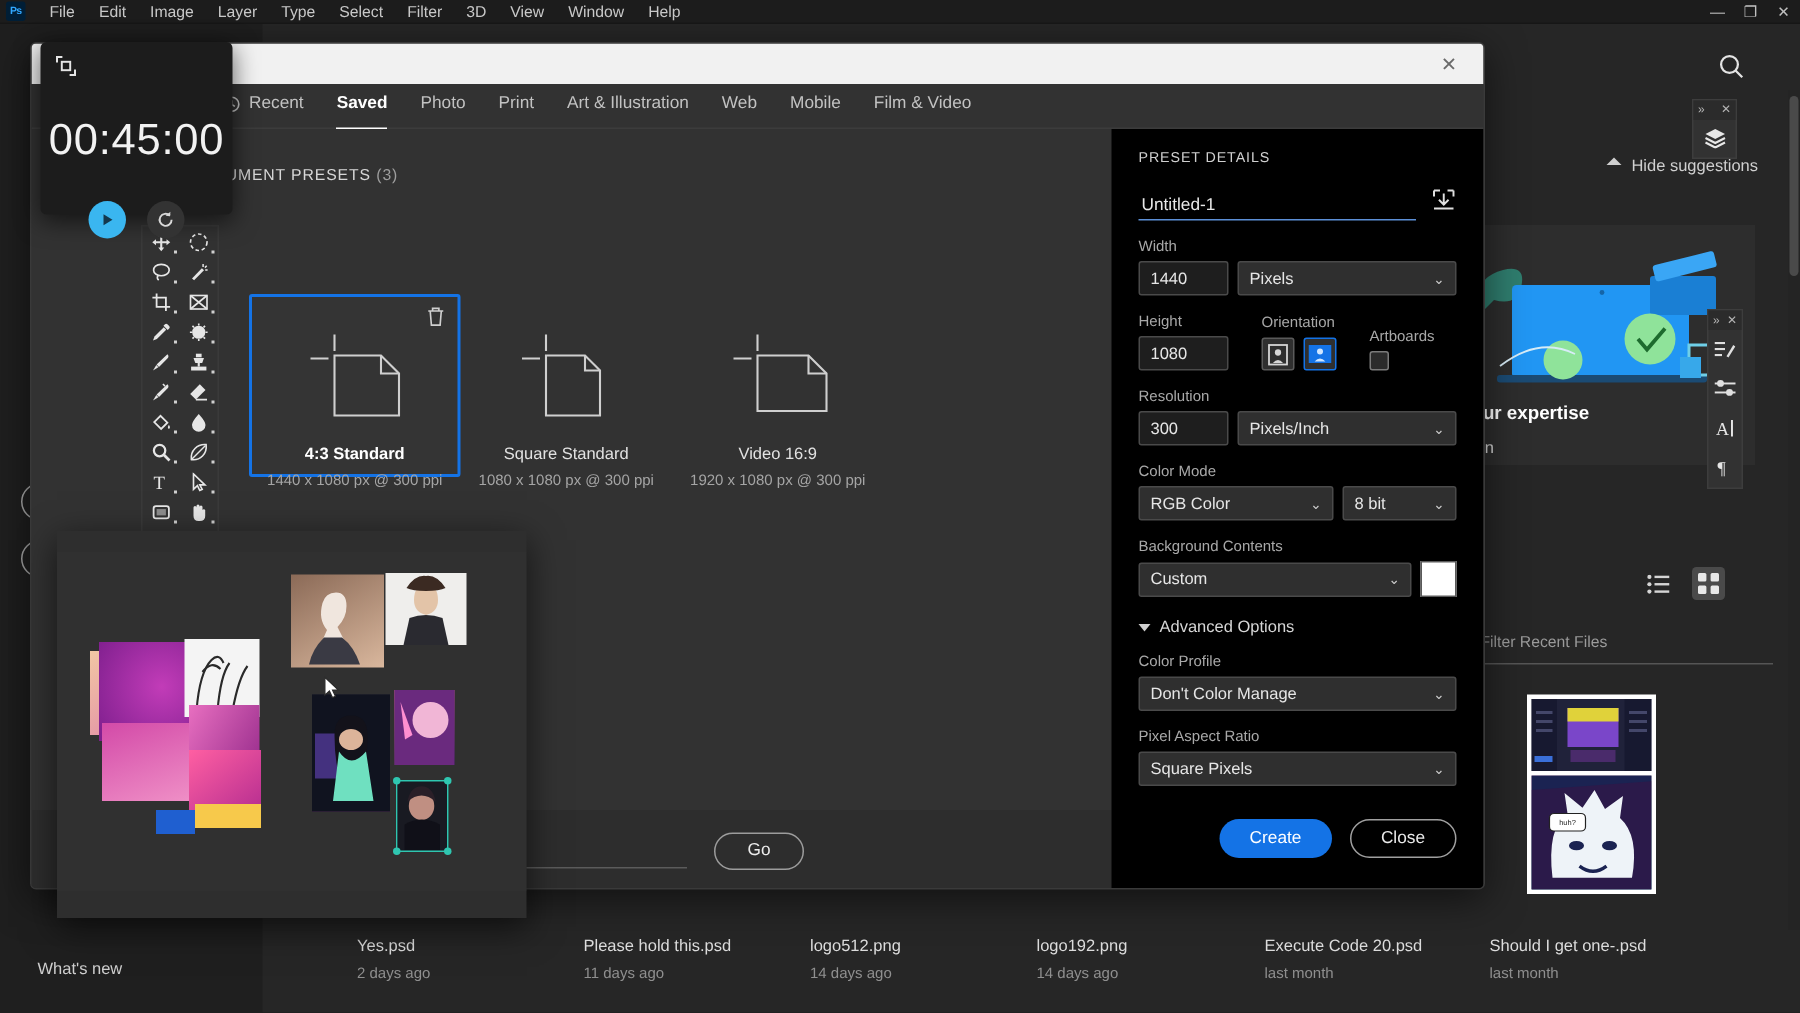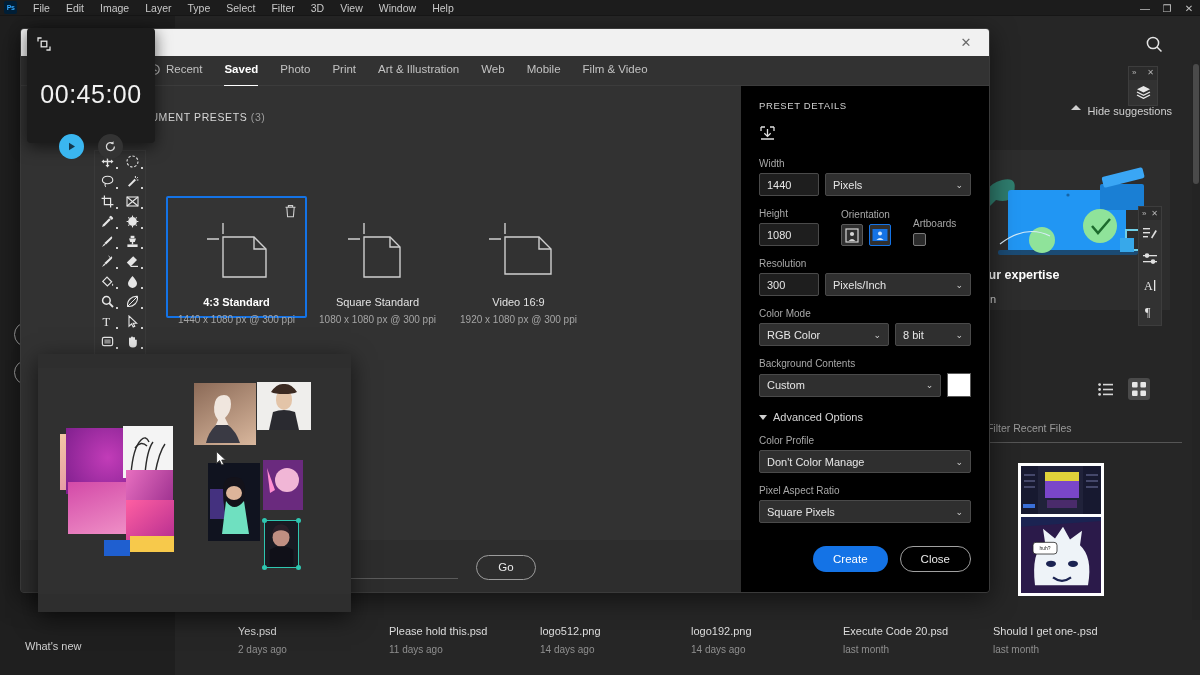--- a/index.html
+++ b/index.html
@@ -211,21 +211,21 @@
 
   
   .timer {
     position: absolute; left: 27px; top: 28px; width: 128px; height: 115px;
     background: #1c1c1c; border-radius: 4px; box-shadow: 0 4px 16px rgba(0,0,0,.6);
     z-index: 40;
   }
   .timer-ic { position: absolute; left: 10px; top: 9px; color: #e4e4e4; }
   .timer-val {
     position: absolute; left: 0; right: 0; top: 66px; transform: translateY(-50%);
-    text-align: center; color: #f2f2f2; font-size: 25px; letter-spacing: .5px;
+    text-align: center; color: #f2f2f2; font-size: 29px; letter-spacing: .5px;
   }
   .timer-btns { position: absolute; left: 0; right: 0; top: 106px; display: flex;
                 justify-content: center; gap: 14px; }
   .tbtn { width: 25px; height: 25px; border-radius: 50%; display: flex;
           align-items: center; justify-content: center; }
   .tbtn.play { background: #3ab6f0; color: #0d2b3c; }
   .tbtn.reset { background: #333333; color: #d8d8d8; font-size: 13px; }
 
   
   .collage {
@@ -535,20 +535,21 @@
         <div class="stock-bar">
           <input class="stock-input" placeholder="Find more templates on Adobe Stock" style="">
           <button class="go-btn">Go</button>
         </div>
       </div>
 
       <div class="details-pane">
         <div class="pd-title">PRESET DETAILS</div>
 
         <div class="name-row">
+          <input class="name-input" value="Untitled-1" style="">
           <span>
             <svg width="17" height="17" viewBox="0 0 17 17">
                 <path d="M2 2 H6 M11 2 H15 M2 2 V6 M15 2 V6 M8.5 4 V11 M5.3 8.2 L8.5 11.4 L11.7 8.2 M2 14 H15" fill="none" stroke="#e0e0e0" stroke-width="1.3"></path>
               </svg>
           </span>
         </div>
 
         <div class="fld-label">Width</div>
         <div class="row">
           <input class="num-input" value="1440" style="">

